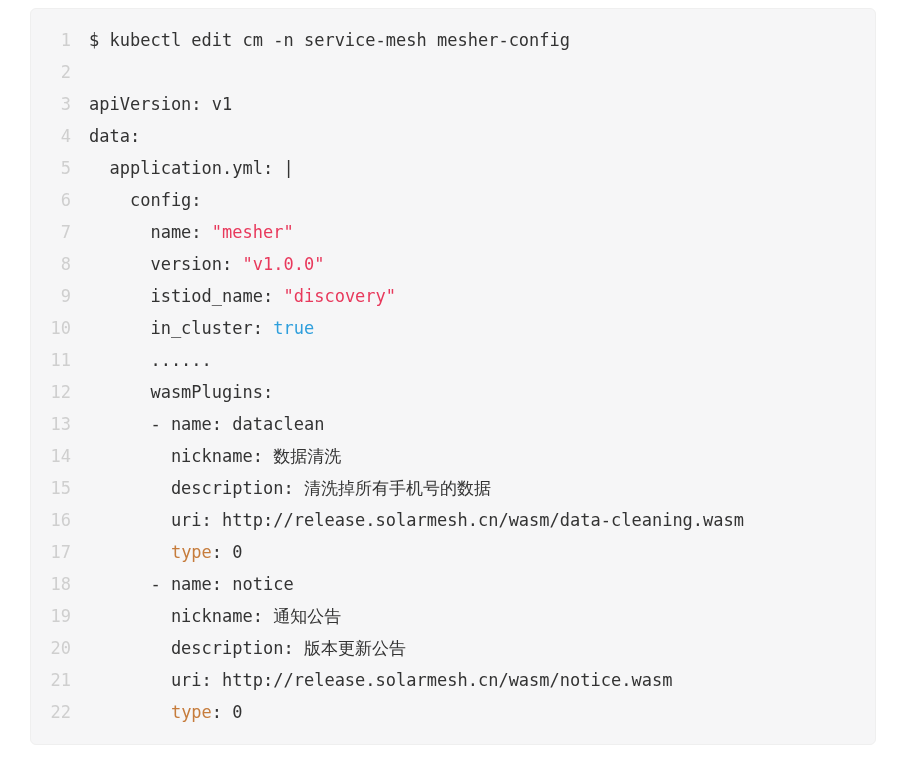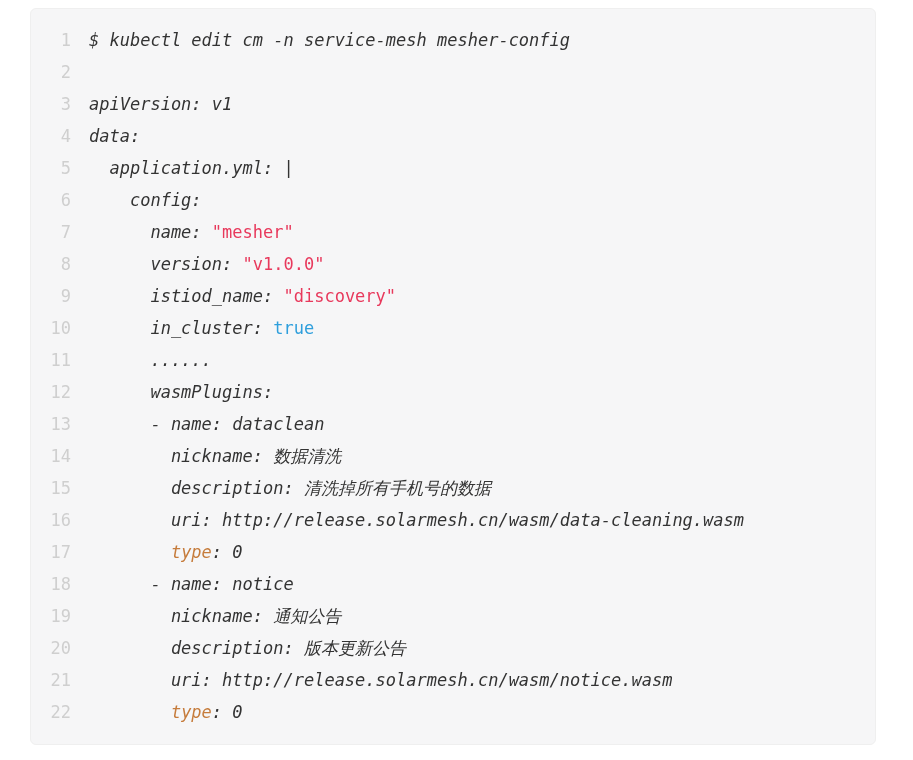--- a/index.html
+++ b/index.html
@@ -36,21 +36,21 @@
     width: 40px;
     flex: none;
     text-align: right;
     color: var(--ln-color, #cfcfcf);
     user-select: none;
   }
   .code {
     padding-left: 18px;
     color: var(--text-color, #333333);
   }
-  .seg-plain   { color: var(--text-color, #333333); font-style: italic; }
+  .seg-plain   { color: var(--text-color, #333333); }
   .seg-string  { color: var(--string-color, #e8395c); }
   .seg-literal { color: var(--literal-color, #2f9fdc); }
-  .seg-orange  { color: var(--orange-color, #c67c3c); font-style: italic; }
+  .seg-orange  { color: var(--orange-color, #c67c3c); }
 </style>
 </head>
 <body style="background: rgb(255, 255, 255);">
 
 <pre class="code-block" id="code-block"><div class="line"><span class="ln">1</span><span class="code"><span class="seg-plain">$ kubectl edit cm -n service-mesh mesher-config</span></span></div><div class="line"><span class="ln">2</span><span class="code"></span></div><div class="line"><span class="ln">3</span><span class="code"><span class="seg-plain">apiVersion: v1</span></span></div><div class="line"><span class="ln">4</span><span class="code"><span class="seg-plain">data:</span></span></div><div class="line"><span class="ln">5</span><span class="code"><span class="seg-plain">  application.yml: |</span></span></div><div class="line"><span class="ln">6</span><span class="code"><span class="seg-plain">    config:</span></span></div><div class="line"><span class="ln">7</span><span class="code"><span class="seg-plain">      name: </span><span class="seg-string">"mesher"</span></span></div><div class="line"><span class="ln">8</span><span class="code"><span class="seg-plain">      version: </span><span class="seg-string">"v1.0.0"</span></span></div><div class="line"><span class="ln">9</span><span class="code"><span class="seg-plain">      istiod_name: </span><span class="seg-string">"discovery"</span></span></div><div class="line"><span class="ln">10</span><span class="code"><span class="seg-plain">      in_cluster: </span><span class="seg-literal">true</span></span></div><div class="line"><span class="ln">11</span><span class="code"><span class="seg-plain">      ......</span></span></div><div class="line"><span class="ln">12</span><span class="code"><span class="seg-plain">      wasmPlugins:</span></span></div><div class="line"><span class="ln">13</span><span class="code"><span class="seg-plain">      - name: dataclean</span></span></div><div class="line"><span class="ln">14</span><span class="code"><span class="seg-plain">        nickname: 数据清洗</span></span></div><div class="line"><span class="ln">15</span><span class="code"><span class="seg-plain">        description: 清洗掉所有手机号的数据</span></span></div><div class="line"><span class="ln">16</span><span class="code"><span class="seg-plain">        uri: http://release.solarmesh.cn/wasm/data-cleaning.wasm</span></span></div><div class="line"><span class="ln">17</span><span class="code"><span class="seg-plain">        </span><span class="seg-orange">type</span><span class="seg-plain">: 0</span></span></div><div class="line"><span class="ln">18</span><span class="code"><span class="seg-plain">      - name: notice</span></span></div><div class="line"><span class="ln">19</span><span class="code"><span class="seg-plain">        nickname: 通知公告</span></span></div><div class="line"><span class="ln">20</span><span class="code"><span class="seg-plain">        description: 版本更新公告</span></span></div><div class="line"><span class="ln">21</span><span class="code"><span class="seg-plain">        uri: http://release.solarmesh.cn/wasm/notice.wasm</span></span></div><div class="line"><span class="ln">22</span><span class="code"><span class="seg-plain">        </span><span class="seg-orange">type</span><span class="seg-plain">: 0</span></span></div></pre>
 
 </body></html>

